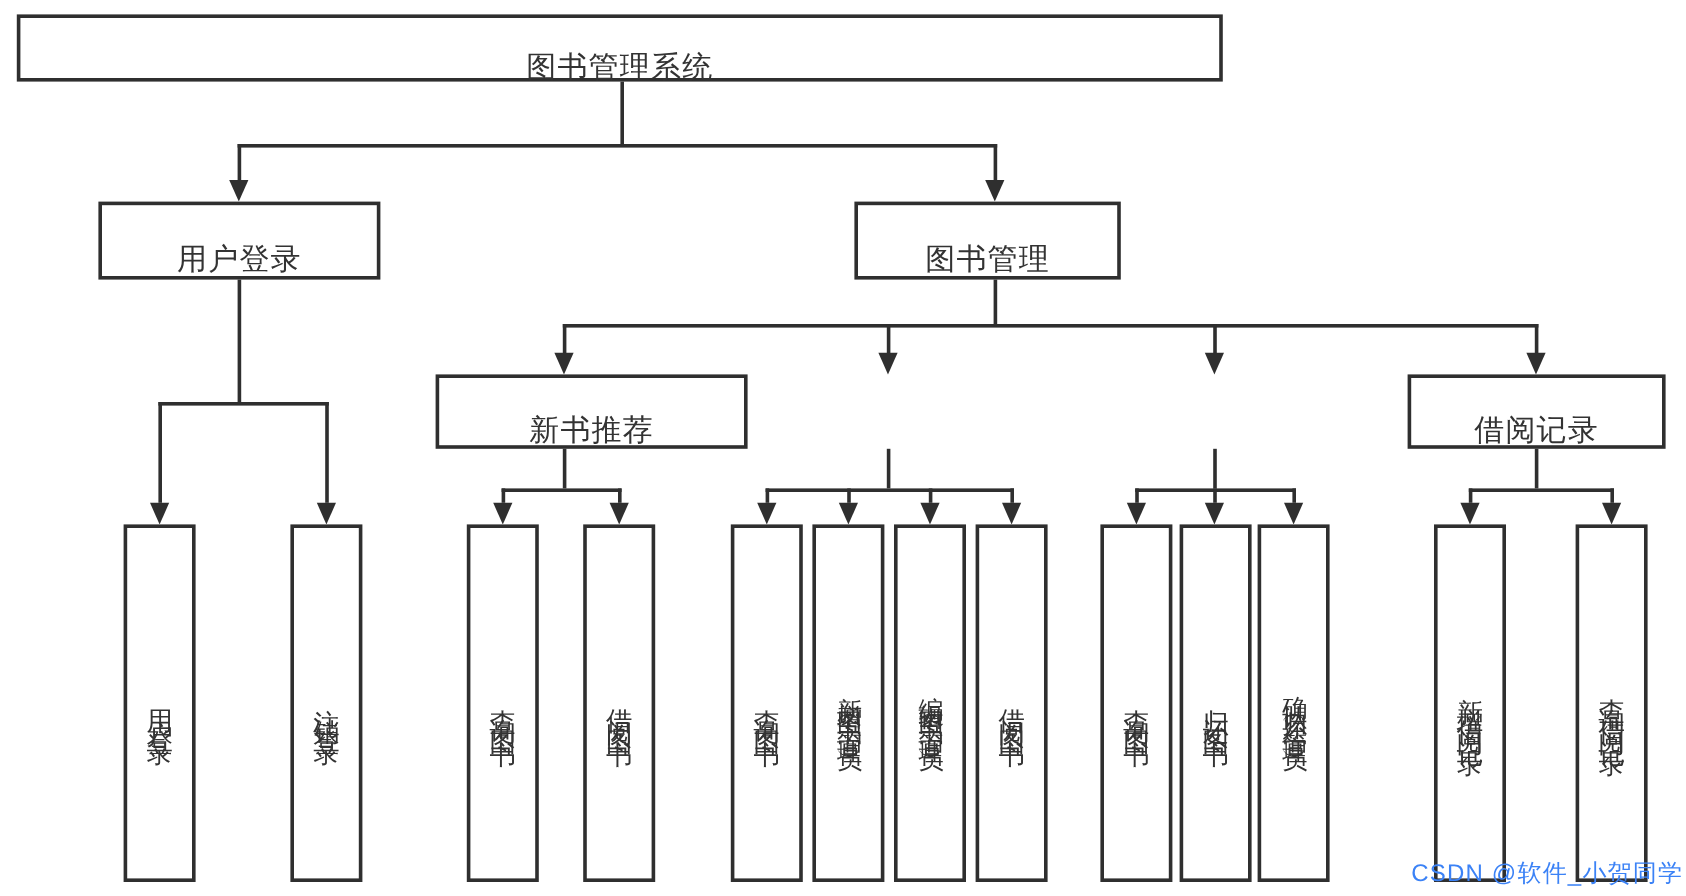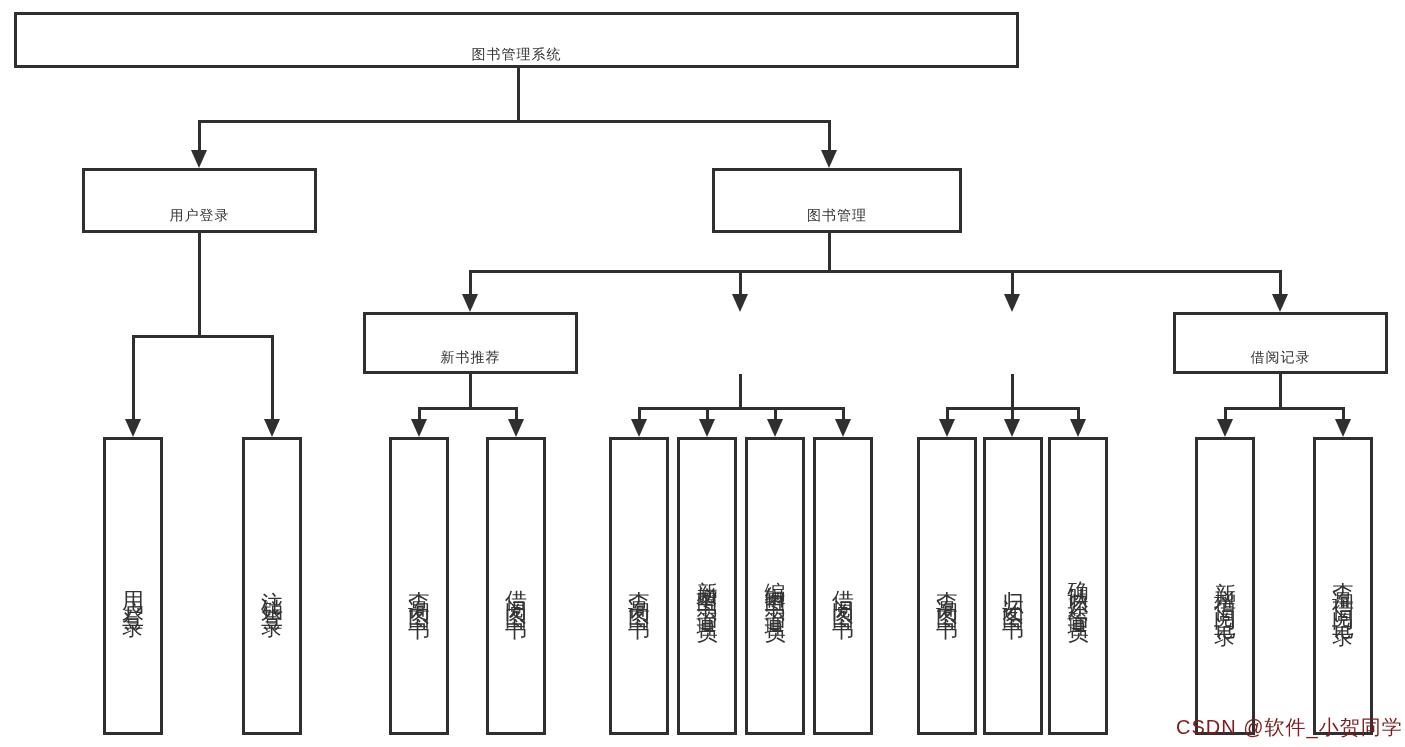--- a/index.html
+++ b/index.html
@@ -14,21 +14,21 @@
   .box {
     position: absolute;
     box-sizing: border-box;
     border: 3px solid #2f2f2f;
     background: #ffffff;
     display: flex;
     align-items: center;
     justify-content: center;
     color: #333333;
   }
-  .hlabel { font-size: 14px; letter-spacing: 1px; white-space: nowrap; margin-top: 30px; }
+  .hlabel { font-size: 25px; letter-spacing: 1px; white-space: nowrap; margin-top: 30px; }
   .vtext {
     writing-mode: vertical-rl;
     text-orientation: mixed;
     font-size: 22px;
     letter-spacing: 9px;
     margin-bottom: -9px;
     white-space: nowrap;
     color: #333333;
   }
   .vline { position: absolute; width: 3px; background: #2f2f2f; }
@@ -38,21 +38,21 @@
     width: 0; height: 0;
     border-left: 8px solid transparent;
     border-right: 8px solid transparent;
     border-top: 18px solid #2f2f2f;
   }
   .watermark {
     position: absolute;
     left: 1176px;
     top: 714px;
     font-size: 20px;
-    color: #7f1d1d;
+    color: #3b82f6;
     letter-spacing: 1px;
     white-space: nowrap;
     z-index: 5;
   }
 </style>
 </head>
 <body>
 
 <div id="canvas">
 
@@ -63,21 +63,21 @@
   <div class="vline" style="left:517px; top:68px; height:54px;"></div>
   <div class="hline" style="left:198px; top:120px; width:633px;"></div>
   <div class="vline" style="left:198px; top:120px; height:32px;"></div>
   <div class="arrow" style="left:191px; top:150px;"></div>
   <div class="vline" style="left:828px; top:120px; height:32px;"></div>
   <div class="arrow" style="left:821px; top:150px;"></div>
 
   <div class="box" style="left:82px; top:168px; width:235px; height:65px;">
     <span class="hlabel">用户登录</span>
   </div>
-  <div class="box" style="left:712px; top:168px; width:250px; height:65px;">
+  <div class="box" style="left:712px; top:168px; width:222px; height:65px;">
     <span class="hlabel">图书管理</span>
   </div>
 
   <div class="vline" style="left:198px; top:233px; height:102px;"></div>
   <div class="hline" style="left:132px; top:335px; width:142px;"></div>
   <div class="vline" style="left:132px; top:335px; height:84px;"></div>
   <div class="arrow" style="left:125px; top:419px;"></div>
   <div class="vline" style="left:271px; top:335px; height:84px;"></div>
   <div class="arrow" style="left:264px; top:419px;"></div>
 
@@ -85,21 +85,21 @@
   <div class="hline" style="left:469px; top:270px; width:813px;"></div>
   <div class="vline" style="left:469px; top:270px; height:26px;"></div>
   <div class="arrow" style="left:462px; top:294px;"></div>
   <div class="vline" style="left:739px; top:270px; height:26px;"></div>
   <div class="arrow" style="left:732px; top:294px;"></div>
   <div class="vline" style="left:1011px; top:270px; height:26px;"></div>
   <div class="arrow" style="left:1004px; top:294px;"></div>
   <div class="vline" style="left:1279px; top:270px; height:26px;"></div>
   <div class="arrow" style="left:1272px; top:294px;"></div>
 
-  <div class="box" style="left:363px; top:312px; width:215px; height:62px;">
+  <div class="box" style="left:363px; top:312px; width:260px; height:62px;">
     <span class="hlabel">新书推荐</span>
   </div>
   <div class="box" style="left:1173px; top:312px; width:215px; height:62px;">
     <span class="hlabel">借阅记录</span>
   </div>
 
   <div class="vline" style="left:469px; top:374px; height:33px;"></div>
   <div class="hline" style="left:418px; top:407px; width:100px;"></div>
   <div class="vline" style="left:418px; top:407px; height:12px;"></div>
   <div class="arrow" style="left:411px; top:419px;"></div>

